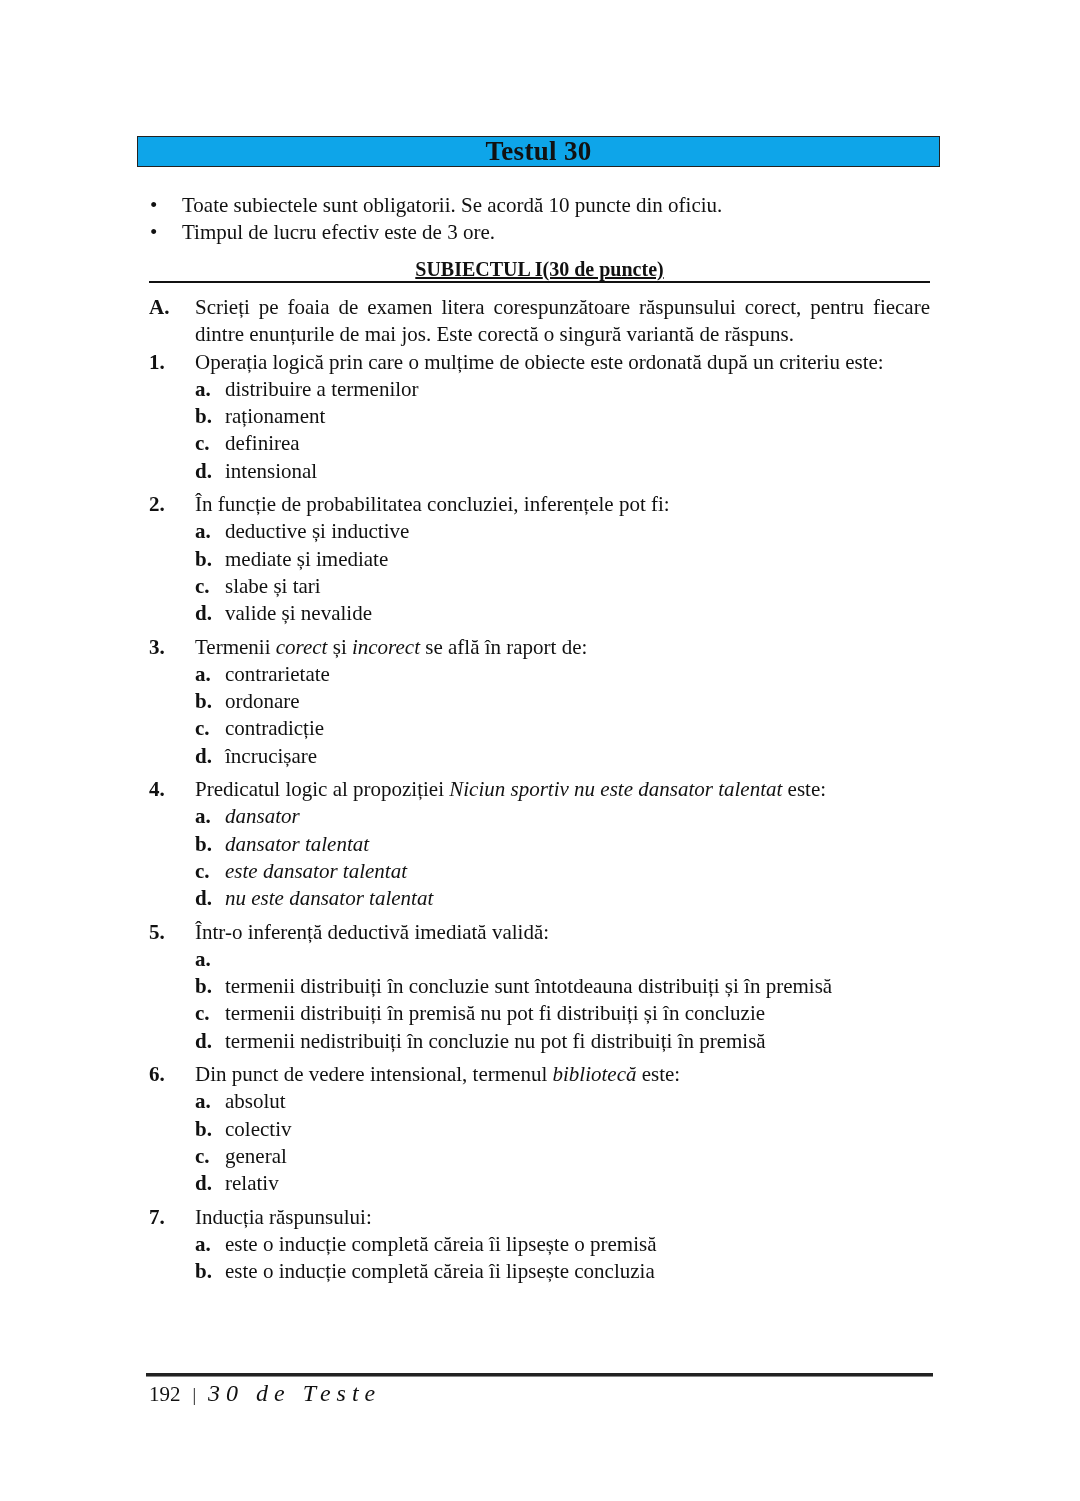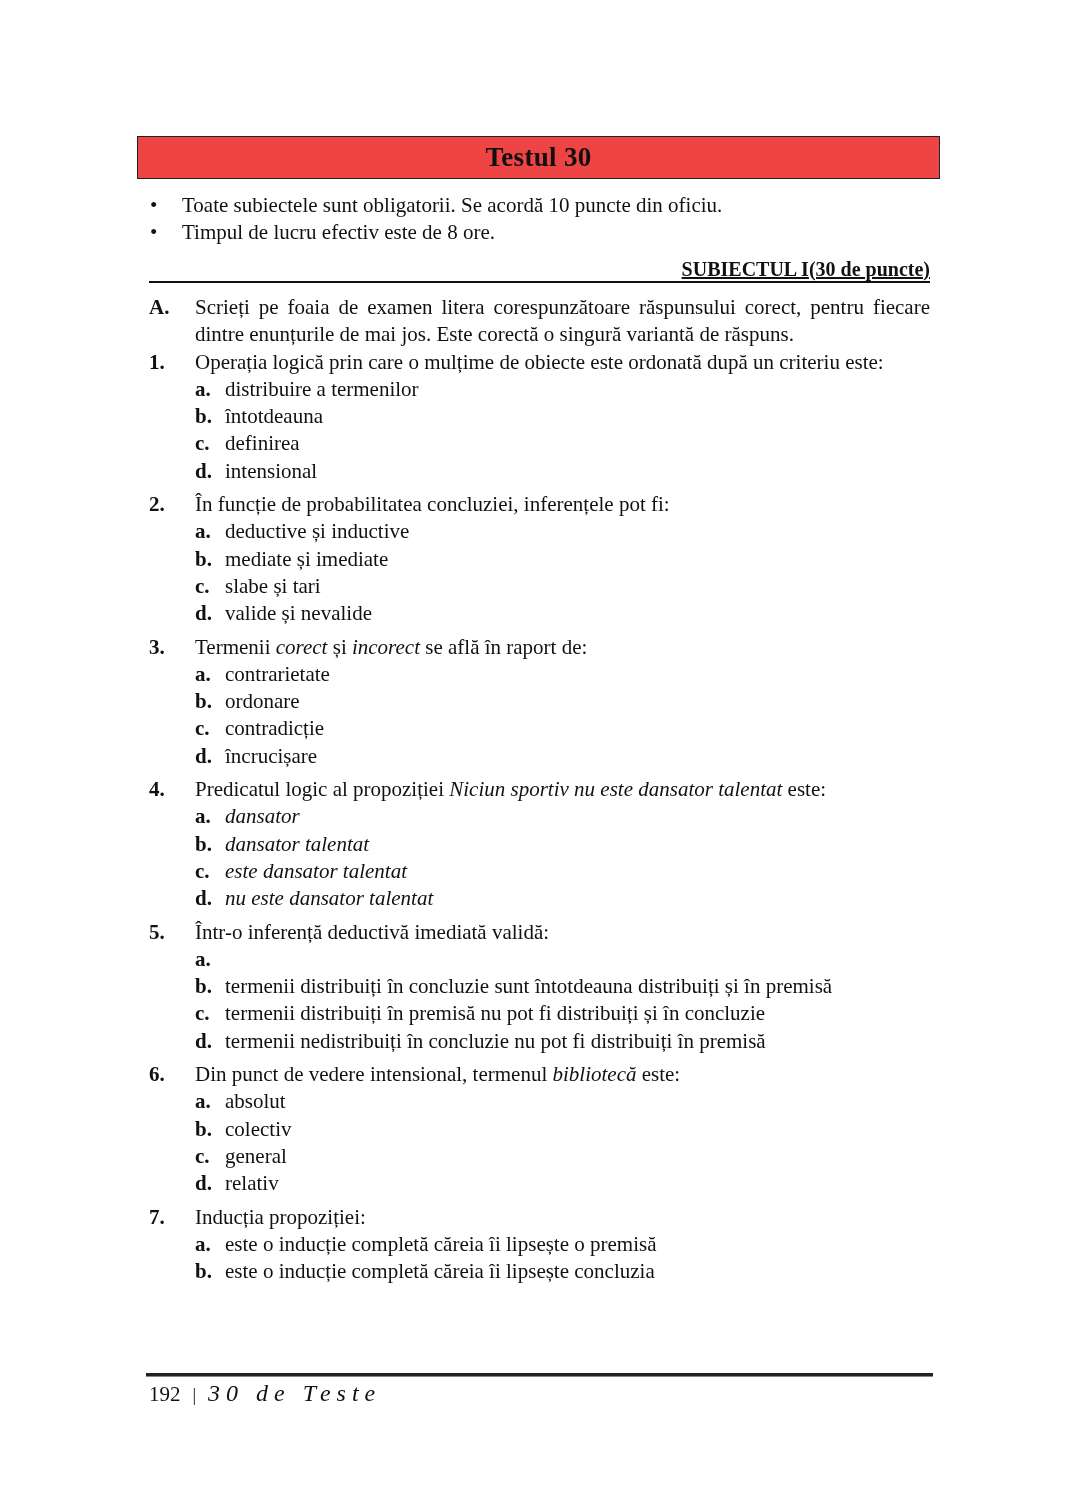--- a/index.html
+++ b/index.html
@@ -1,26 +1,26 @@
 <!DOCTYPE html>
 <html><head>
 <meta charset="utf-8">
 <style>
   html, body { margin: 0; padding: 0; background: #ffffff; }
   body { width: 1080px; height: 1501px; position: relative; overflow: hidden;
          font-family: "Liberation Serif", "DejaVu Serif", serif; color: #111; }
-  .title-box { position: absolute; left: 137px; top: 136px; width: 803px; height: 43px;
-               border: 1.5px solid #222; background: #ef4444; box-sizing: border-box;
+  .title-box { position: absolute; left: 137px; top: 136px; width: 803px; height: 31px;
+               border: 1.5px solid #222; background: #0ea5e9; box-sizing: border-box;
                display: flex; align-items: center; justify-content: center; }
   .title-box span { font-weight: bold; font-size: 27px; letter-spacing: 0.3px; }
   .bullets { position: absolute; left: 148px; top: 192px; width: 790px; }
   .bullet { display: flex; font-size: 21px; line-height: 27px; }
   .bullet .dot { width: 32px; padding-left: 2px; }
   .subject { position: absolute; left: 149px; top: 255px; width: 781px; height: 26px;
-             border-bottom: 2px solid #111; display: flex; justify-content: flex-end;
+             border-bottom: 2px solid #111; display: flex; justify-content: center;
              align-items: flex-end; font-weight: bold; font-size: 20px; }
   .subject span { text-decoration: underline; line-height: 24px; }
   .content { position: absolute; left: 149px; top: 294px; width: 781px; font-size: 21px; }
   .item { display: flex; line-height: 27.3px; }
   .item .num { width: 46px; flex: none; font-weight: bold; }
   .item .txt { flex: 1; text-align: justify; }
   .q { margin-top: 6px; }
   .opt { display: flex; line-height: 27.3px; padding-left: 46px; }
   .opt .lt { width: 30px; flex: none; font-weight: bold; }
   .opt .ot.i { font-style: italic; }
@@ -39,21 +39,21 @@
   <span>Testul 30</span>
 </div>
 
 <div class="bullets">
   <div class="bullet">
     <span class="dot">•</span>
     <span>Toate subiectele sunt obligatorii. Se acordă 10 puncte din oficiu.</span>
   </div>
   <div class="bullet">
     <span class="dot">•</span>
-    <span>Timpul de lucru efectiv este de 8 ore.</span>
+    <span>Timpul de lucru efectiv este de 3 ore.</span>
   </div>
 </div>
 
 <div class="subject">
   <span>SUBIECTUL I</span>
   <span>(30 de puncte)</span>
 </div>
 
 <div class="content">
   <div class="item">
@@ -64,21 +64,21 @@
   <div class="item">
     <span class="num">1.</span>
     <span class="txt">Operația logică prin care o mulțime de obiecte este ordonată după un criteriu este:</span>
   </div>
   <div class="opt">
       <span class="lt">a.</span>
       <span class="ot">distribuire a termenilor</span>
     </div>
   <div class="opt">
       <span class="lt">b.</span>
-      <span class="ot">întotdeauna</span>
+      <span class="ot">raționament</span>
     </div>
   <div class="opt">
       <span class="lt">c.</span>
       <span class="ot">definirea</span>
     </div>
   <div class="opt">
       <span class="lt">d.</span>
       <span class="ot">intensional</span>
     </div>
 
@@ -181,21 +181,21 @@
       <span class="lt">c.</span>
       <span class="ot">general</span>
     </div>
   <div class="opt">
       <span class="lt">d.</span>
       <span class="ot">relativ</span>
     </div>
 
   <div class="item q">
     <span class="num">7.</span>
-    <span class="txt">Inducția propoziției:</span>
+    <span class="txt">Inducția răspunsului:</span>
   </div>
   <div class="opt">
       <span class="lt">a.</span>
       <span class="ot">este o inducție completă căreia îi lipsește o premisă</span>
     </div>
   <div class="opt">
       <span class="lt">b.</span>
       <span class="ot">este o inducție completă căreia îi lipsește concluzia</span>
     </div>
 </div>

